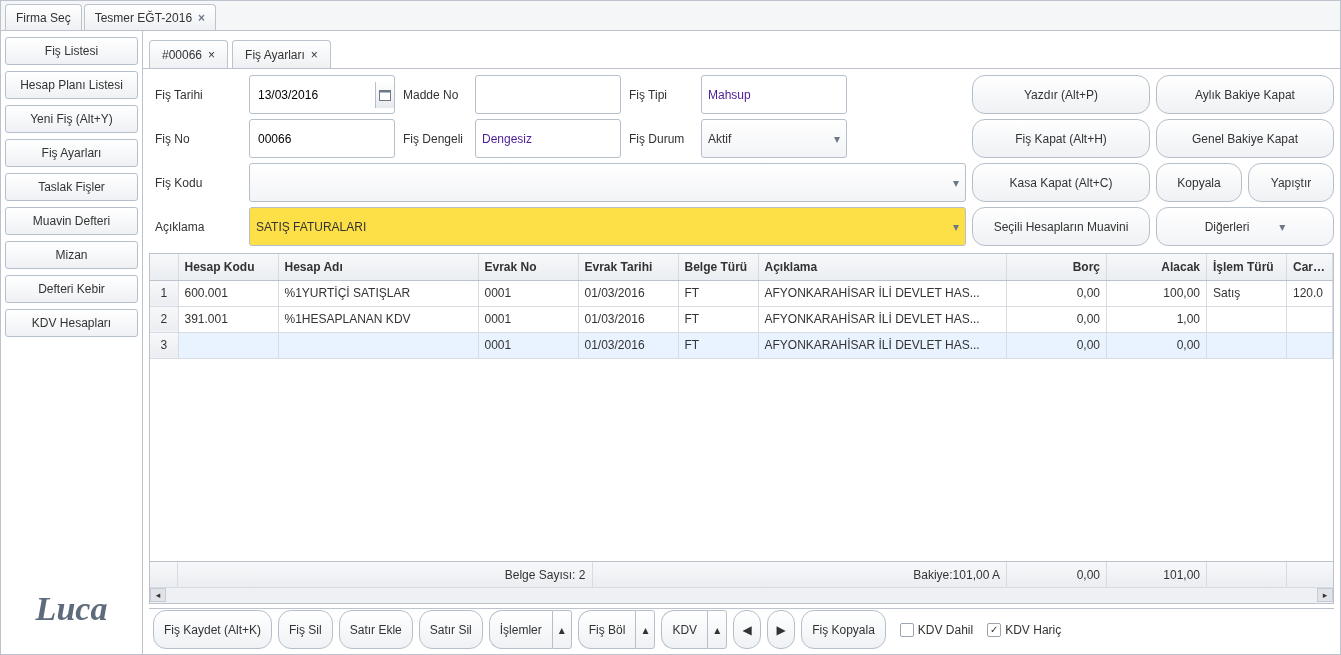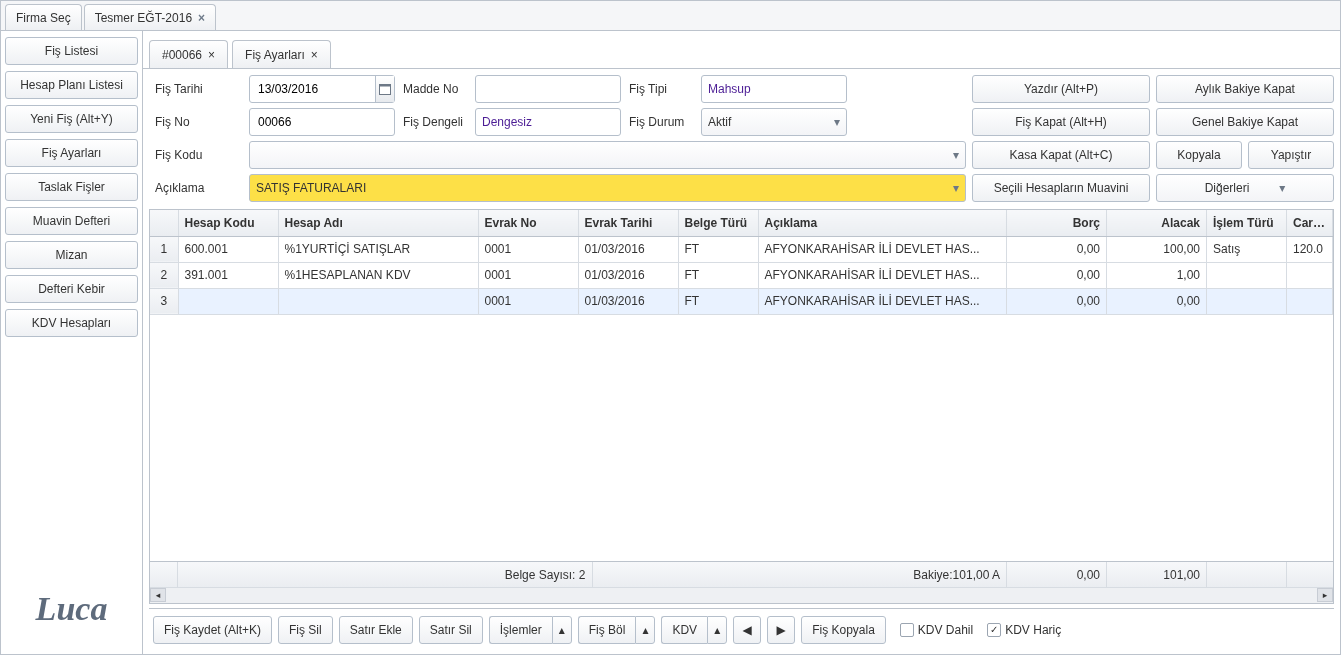--- a/index.html
+++ b/index.html
@@ -15,28 +15,28 @@
   .side-btn{height:28px;border:1px solid #b5bfcb;border-radius:3px;background:linear-gradient(#ffffff,#eff1f4);display:flex;align-items:center;justify-content:center;cursor:pointer;}
   .logo{margin-top:auto;display:flex;justify-content:center;align-items:flex-end;padding-bottom:20px;font-family:Georgia,'Times New Roman',serif;font-style:italic;font-size:34px;color:#5e6b7c;font-weight:bold;text-shadow:1px 1px 0 #fff;}
   .main{flex:1;display:flex;flex-direction:column;min-width:0;}
   
   .inner-tabs{height:34px;border-bottom:1px solid #bcc3cc;display:flex;align-items:flex-end;padding-left:6px;margin-top:4px;}
   .inner-tab{height:28px;padding:5px 12px;border:1px solid #bcc3cc;border-bottom:none;border-top-left-radius:4px;border-top-right-radius:4px;margin-right:4px;background:linear-gradient(#fff,#eef0f3);display:flex;align-items:center;gap:6px;cursor:pointer;}
   
   .form{padding:6px 6px 2px 6px;}
   .frow{display:flex;align-items:center;margin-bottom:5px;gap:0;}
   .flabel{min-width:100px;padding:4px 6px;}
-  .input,.select,.btn{height:28px;border:1px solid #b5bfcb;border-radius:3px;background:linear-gradient(#ffffff,#f3f4f7);display:flex;align-items:center;}
+  .input,.select,.btn{height:39px;border:1px solid #b5bfcb;border-radius:3px;background:linear-gradient(#ffffff,#f3f4f7);display:flex;align-items:center;}
   .input{padding:0 6px;background:#fff;}
   .input input{border:none;outline:none;width:100%;font:inherit;background:transparent;}
   .input.icon-after{padding-right:0;}
   .cal-btn{width:22px;height:26px;border-left:1px solid #b5bfcb;background:linear-gradient(#fff,#e7eaee);display:flex;align-items:center;justify-content:center;cursor:pointer;}
   .select{padding:0 6px;justify-content:space-between;cursor:pointer;}
   .select .chev{color:#6d7886;}
-  .btn{padding:0 10px;justify-content:center;cursor:pointer;background:linear-gradient(#ffffff,#eff1f4);white-space:nowrap;}
+  .btn{padding:0 10px;justify-content:center;cursor:pointer;background:linear-gradient(#ffffff,#eff1f4);white-space:nowrap;border-radius:13px;}
   .placeholder{color:#4c1d95;}
   
   .grid-wrap{flex:1;margin:0 6px;border:1px solid #bcc3cc;display:flex;flex-direction:column;min-height:0;}
   table{border-collapse:collapse;width:100%;table-layout:fixed;}
   th,td{border-right:1px solid #d7dce2;border-bottom:1px solid #d7dce2;padding:5px 6px;overflow:hidden;white-space:nowrap;text-overflow:ellipsis;height:26px;}
   thead th{background:linear-gradient(#f7f8fa,#eaedf1);font-weight:bold;text-align:left;border-bottom:1px solid #bcc3cc;}
   tbody tr td.rownum{background:linear-gradient(#f7f8fa,#eaedf1);text-align:center;width:28px;}
   .num{text-align:right;}
   .sel-cell{background:#1e5bc6;color:#fff;}
   .sel-row td{background:#e9f2ff;}
@@ -199,21 +199,21 @@
           <div class="flabel">Açıklama</div>
           <div class="select" style="flex:1;background:#fde047;">
             <span>SATIŞ FATURALARI</span>
             <span class="chev">▾</span>
           </div>
           <div style="width:6px"></div>
           <div class="btn" style="width:178px;">
               <span>Seçili Hesapların Muavini</span>
             </div>
           <div style="width:6px"></div>
-          <div class="select" style="width:178px;justify-content:center;">
+          <div class="select" style="width:178px;justify-content:center;border-radius:12px;">
             <span>Diğerleri</span>
             <span class="chev" style="margin-left:30px;">▾</span>
           </div>
         </div>
       </div>
 
       <div class="grid-wrap">
         <div class="grid-body">
         <table>
           <colgroup>

